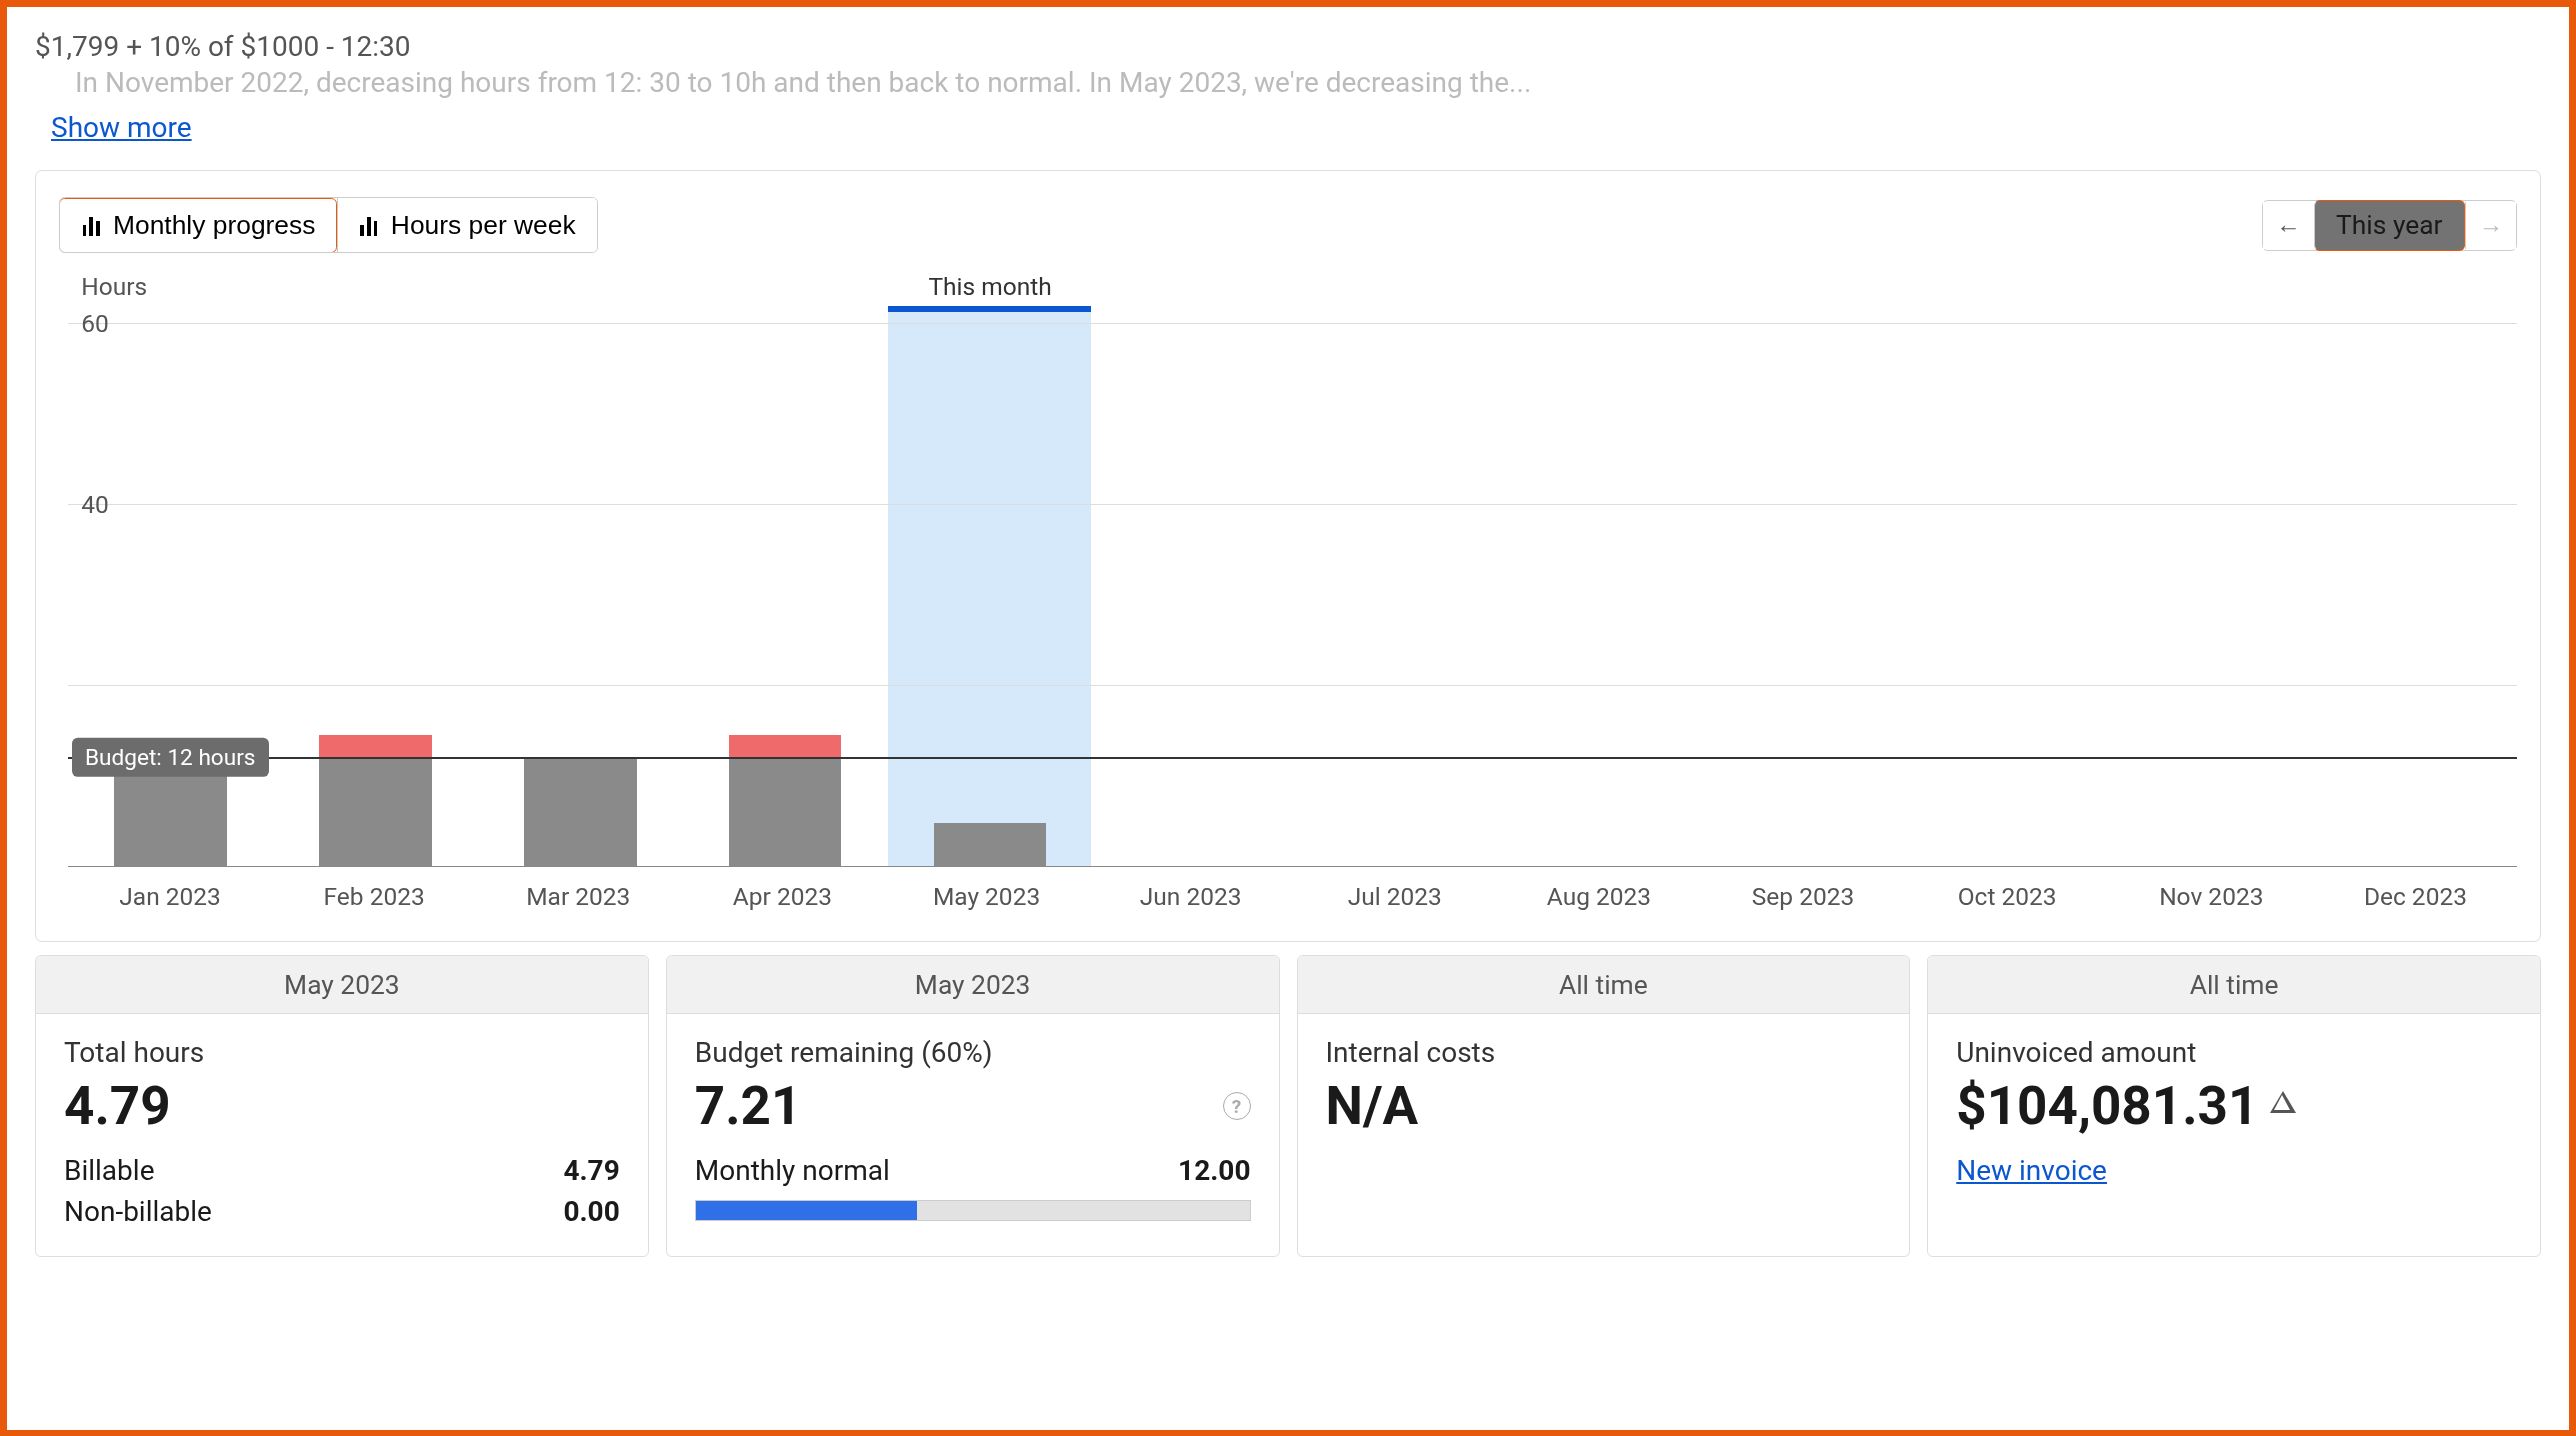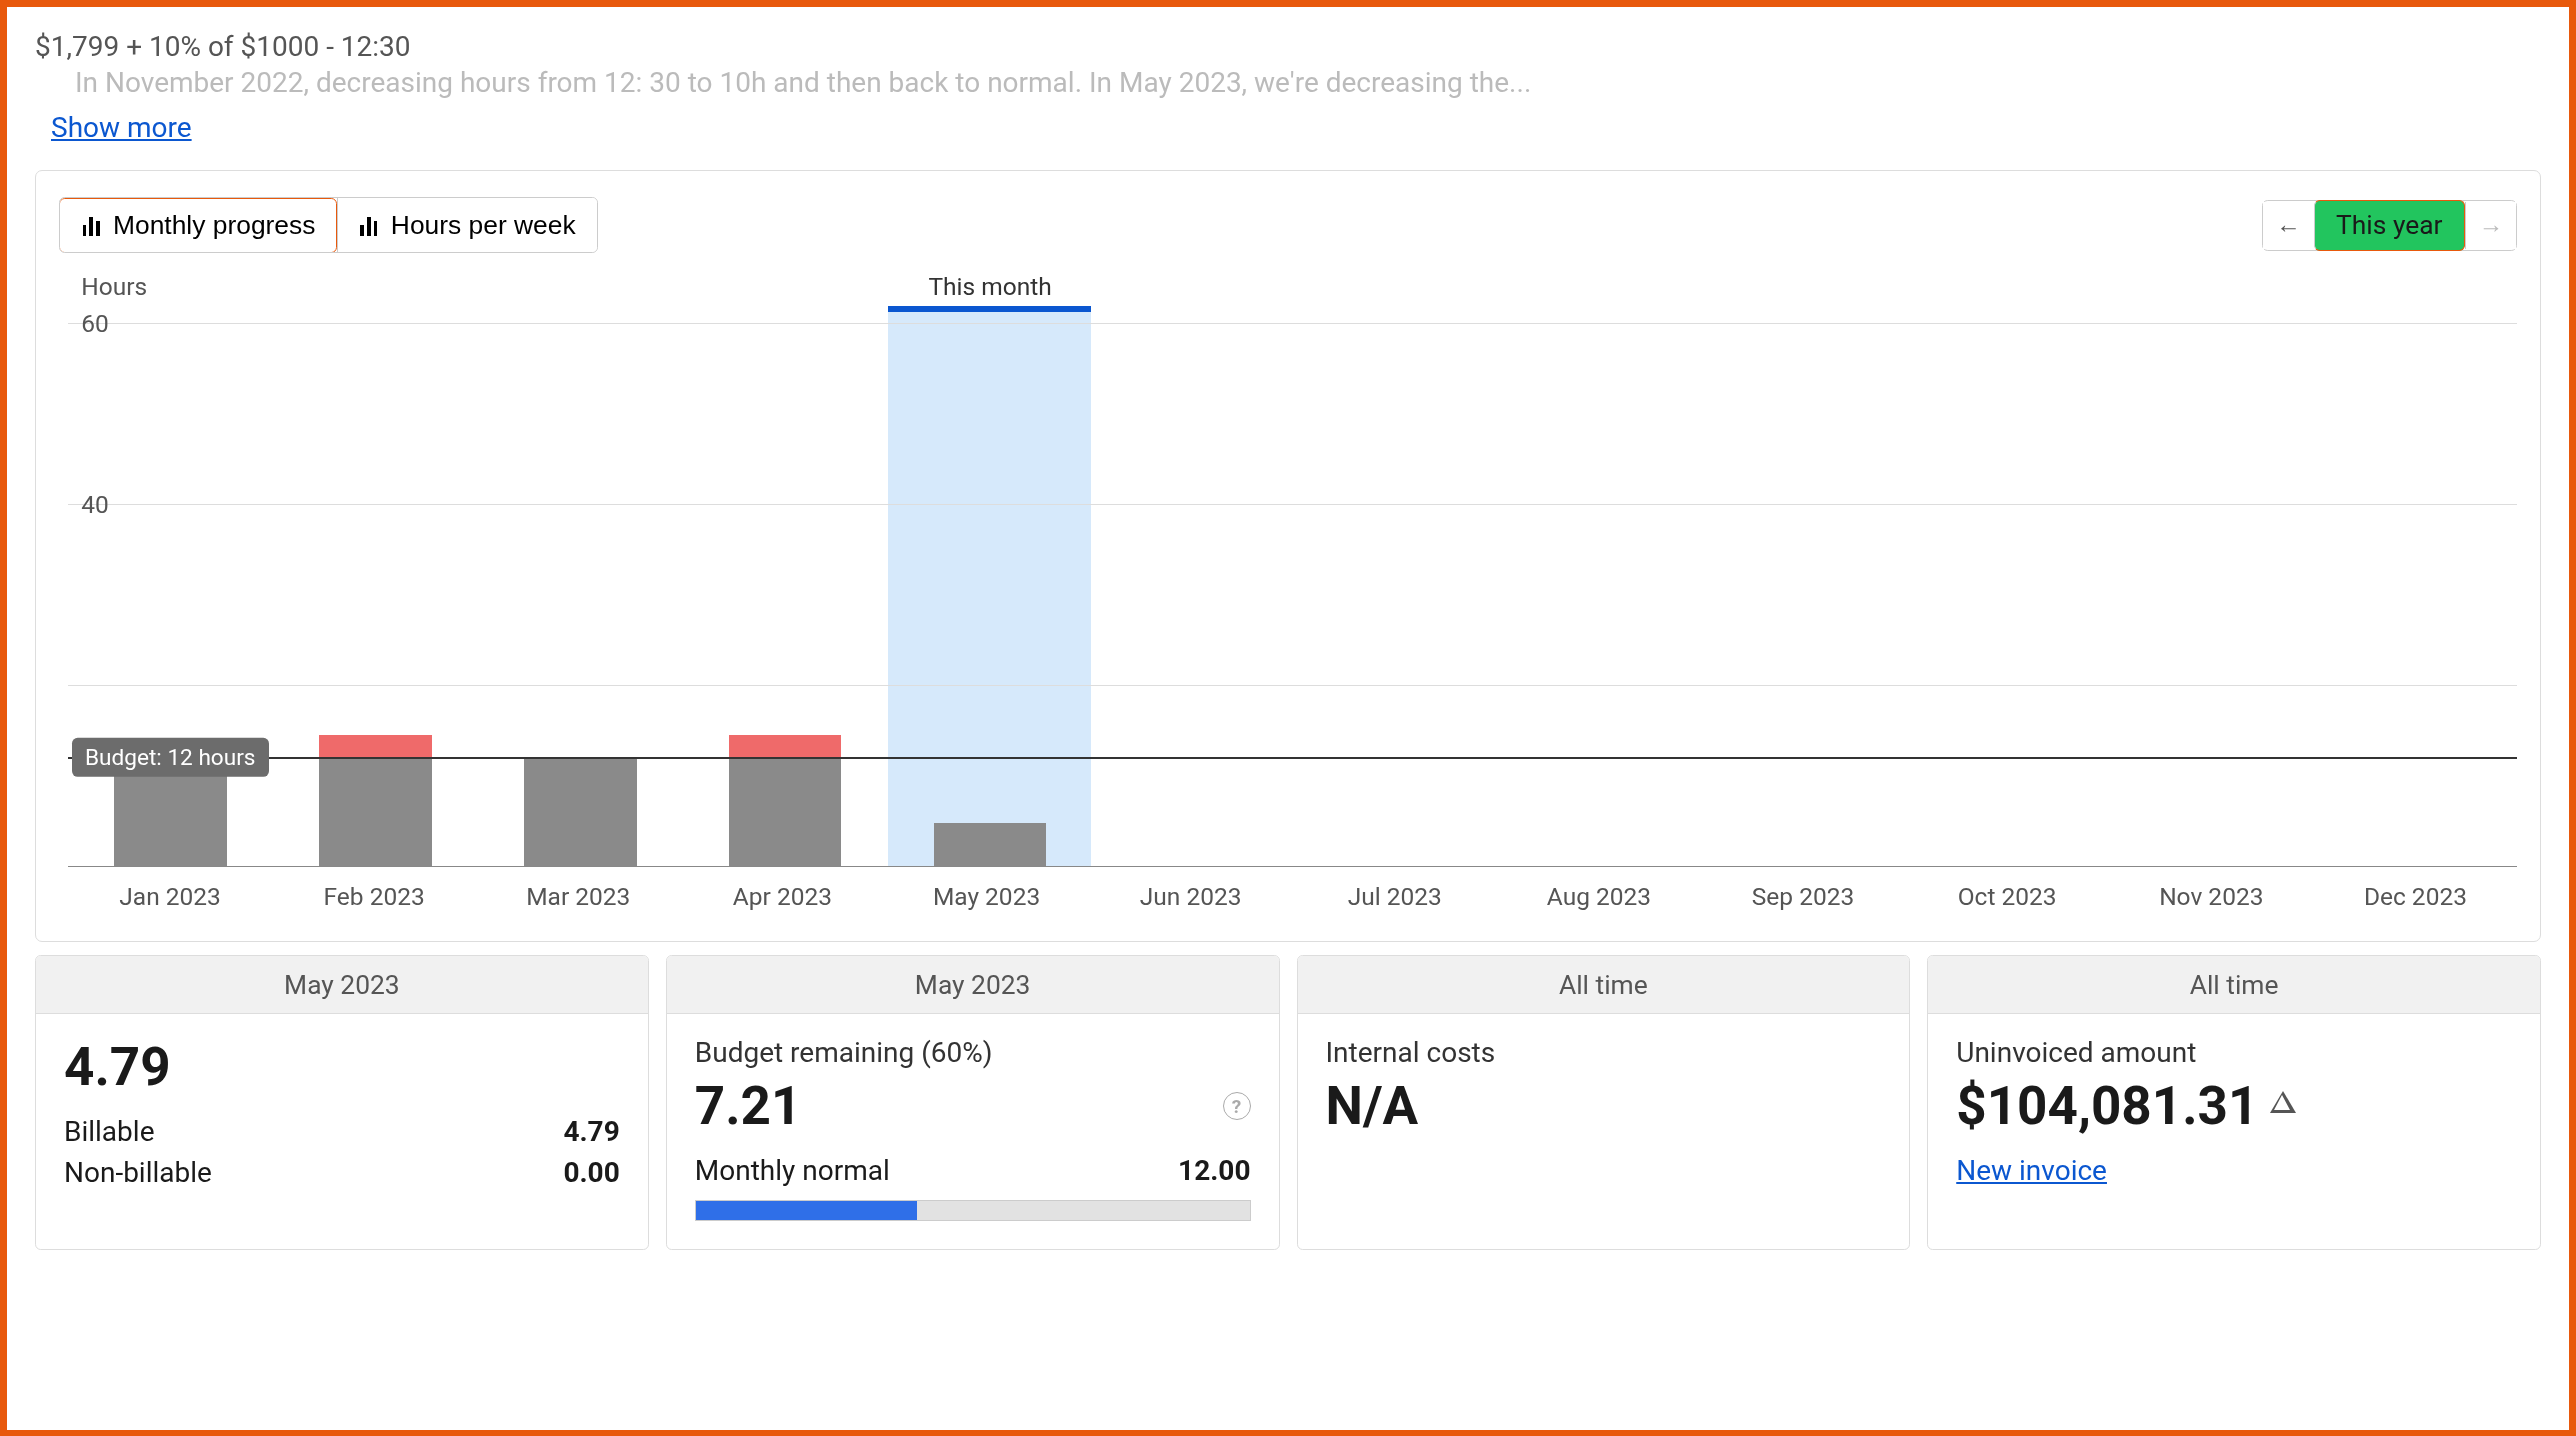--- a/index.html
+++ b/index.html
@@ -114,21 +114,21 @@
     border: none;
     color: #555;
   }
   .year-arrow.disabled { color: #bbb; cursor: default; }
   .year-label {
     padding: 9.4px 21px;
     font-size: 26.4px;
     border: 1.9px solid #e8590c;
     border-radius: 5.7px;
     margin: -0.9px 0;
-    background: #22c55e;
+    background: #737373;
   }
   .year-arrow + .year-label,
   .year-label + .year-arrow { border-left: 0.9px solid #ccc; }
 
   .chart-area {
     position: relative;
     height: 594px;
     margin-top: 4px;
     padding-left: 9.4px;
   }
@@ -380,20 +380,21 @@
         <div class="x-tick">Nov 2023</div>
         <div class="x-tick">Dec 2023</div>
       </div>
   </div>
 
   <div class="cards-row">
 
     <div class="stat-card">
       <div class="stat-head">May 2023</div>
       <div class="stat-body">
+        <div class="stat-title">Total hours</div>
         <div class="stat-value">4.79</div>
         <div class="kv-row">
           <span>Billable</span>
           <span class="v">4.79</span>
         </div>
         <div class="kv-row">
           <span>Non-billable</span>
           <span class="v">0.00</span>
         </div>
       </div>

